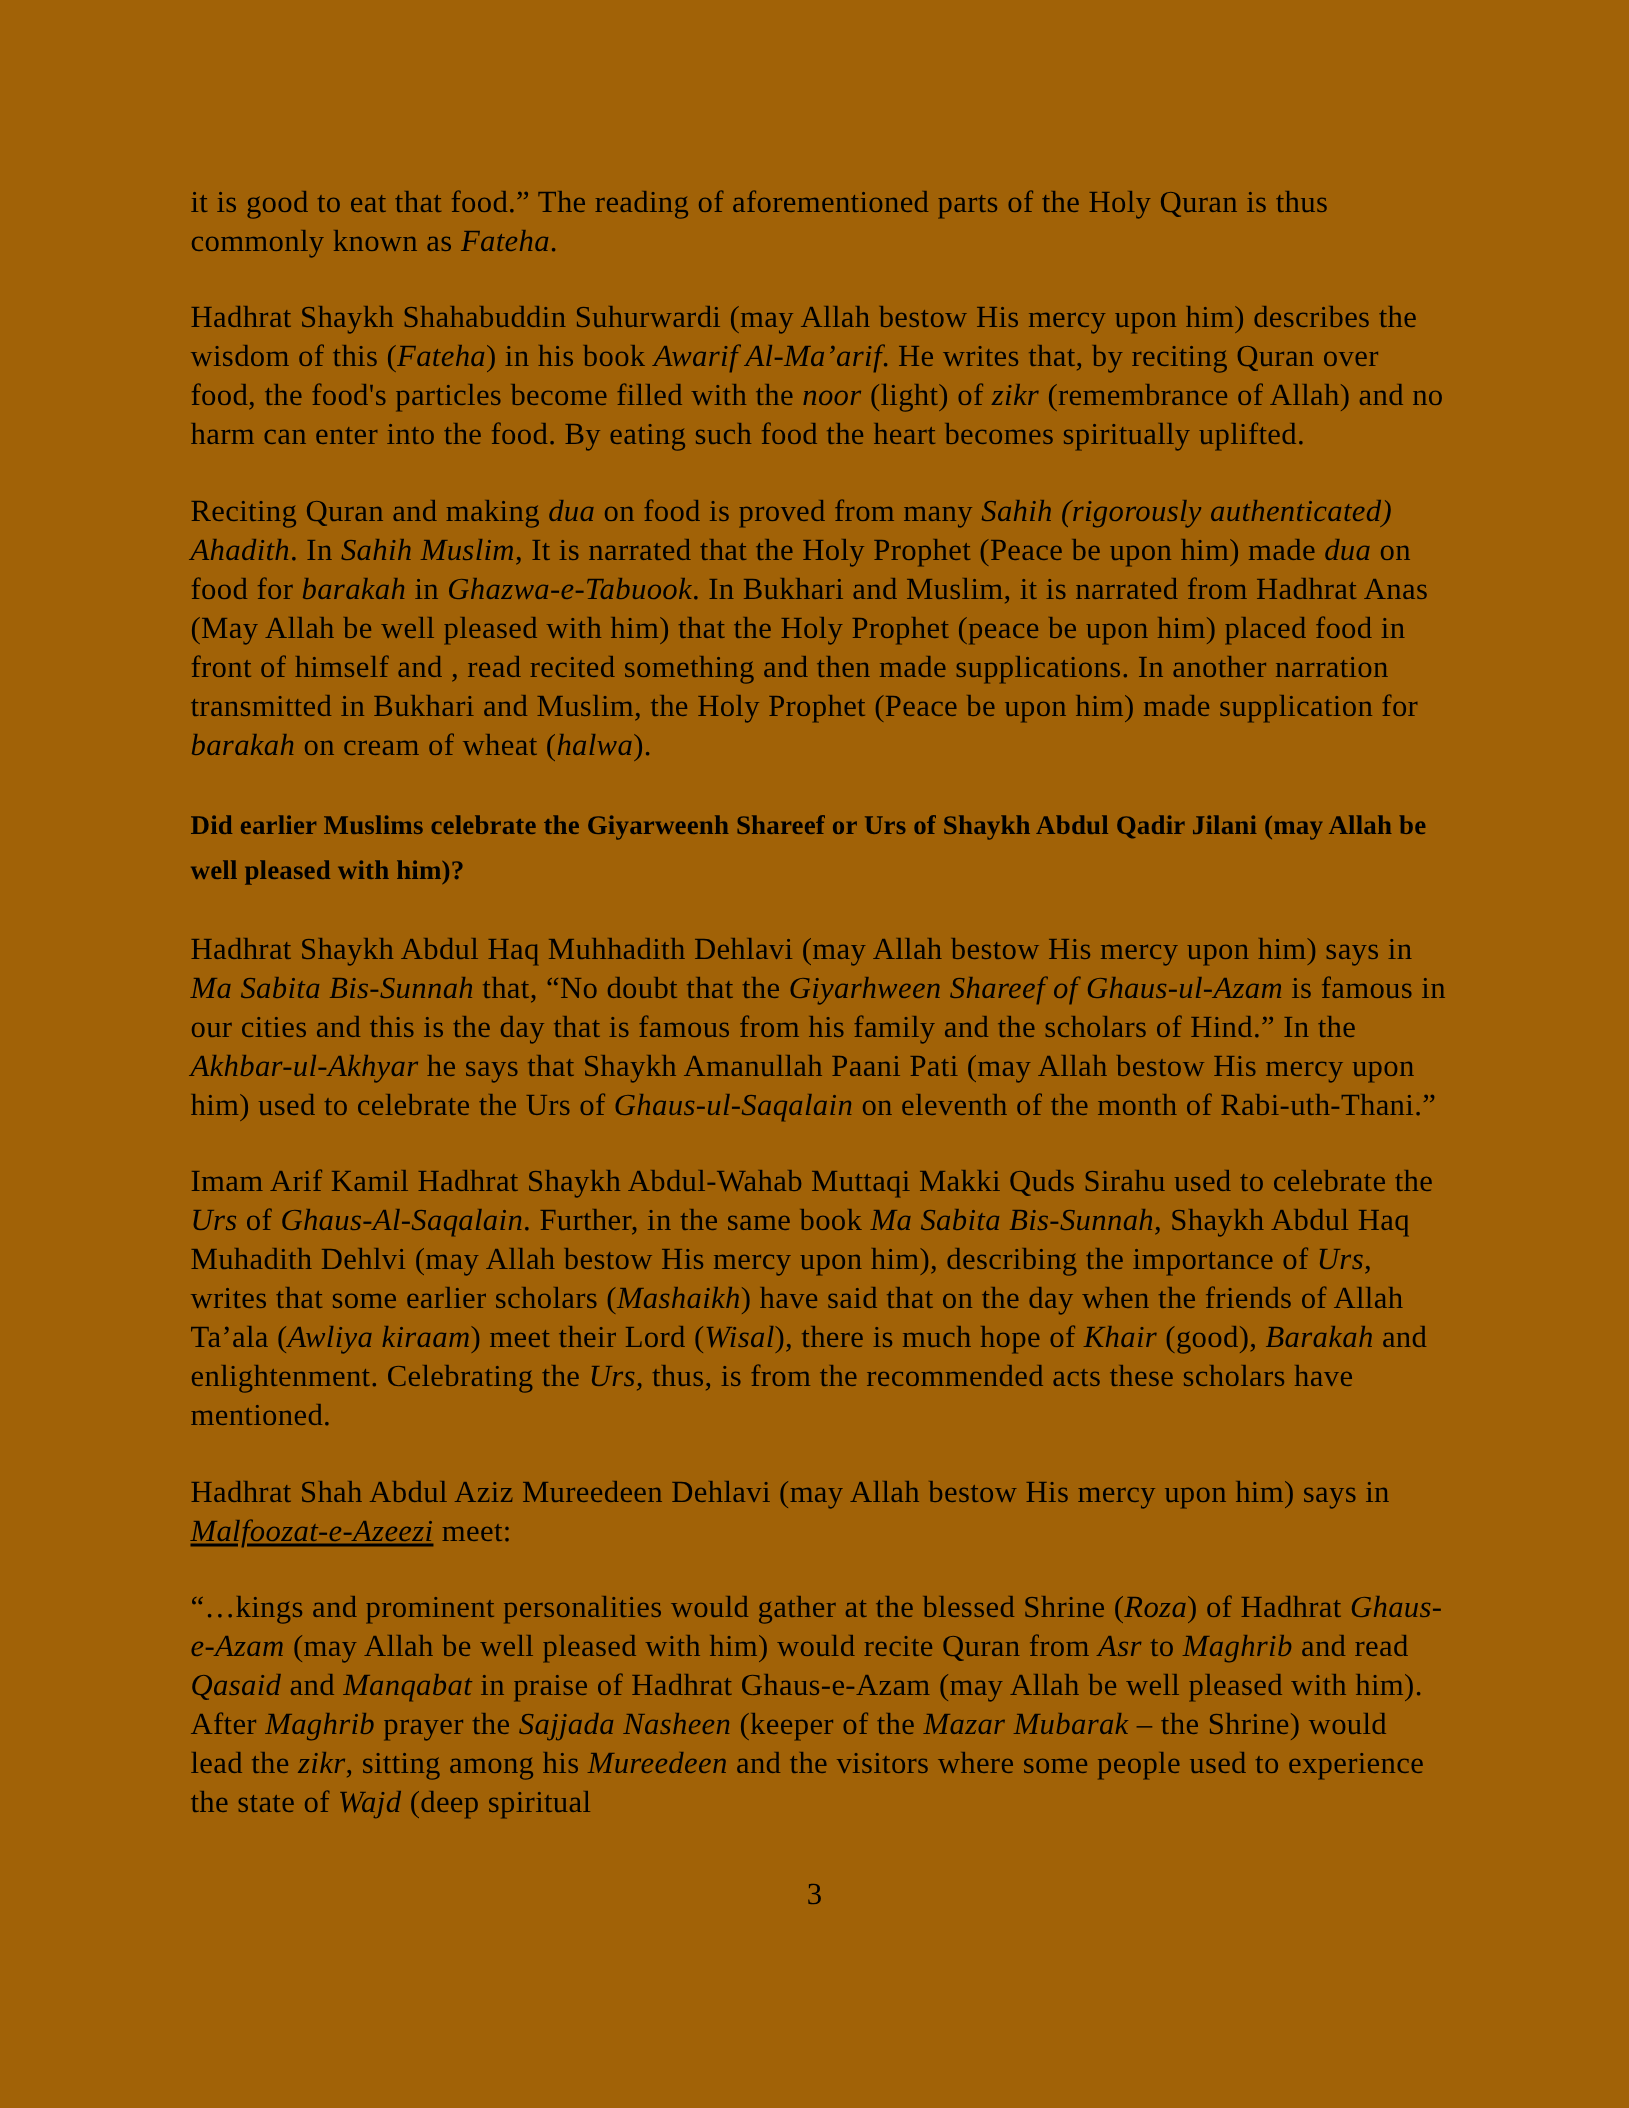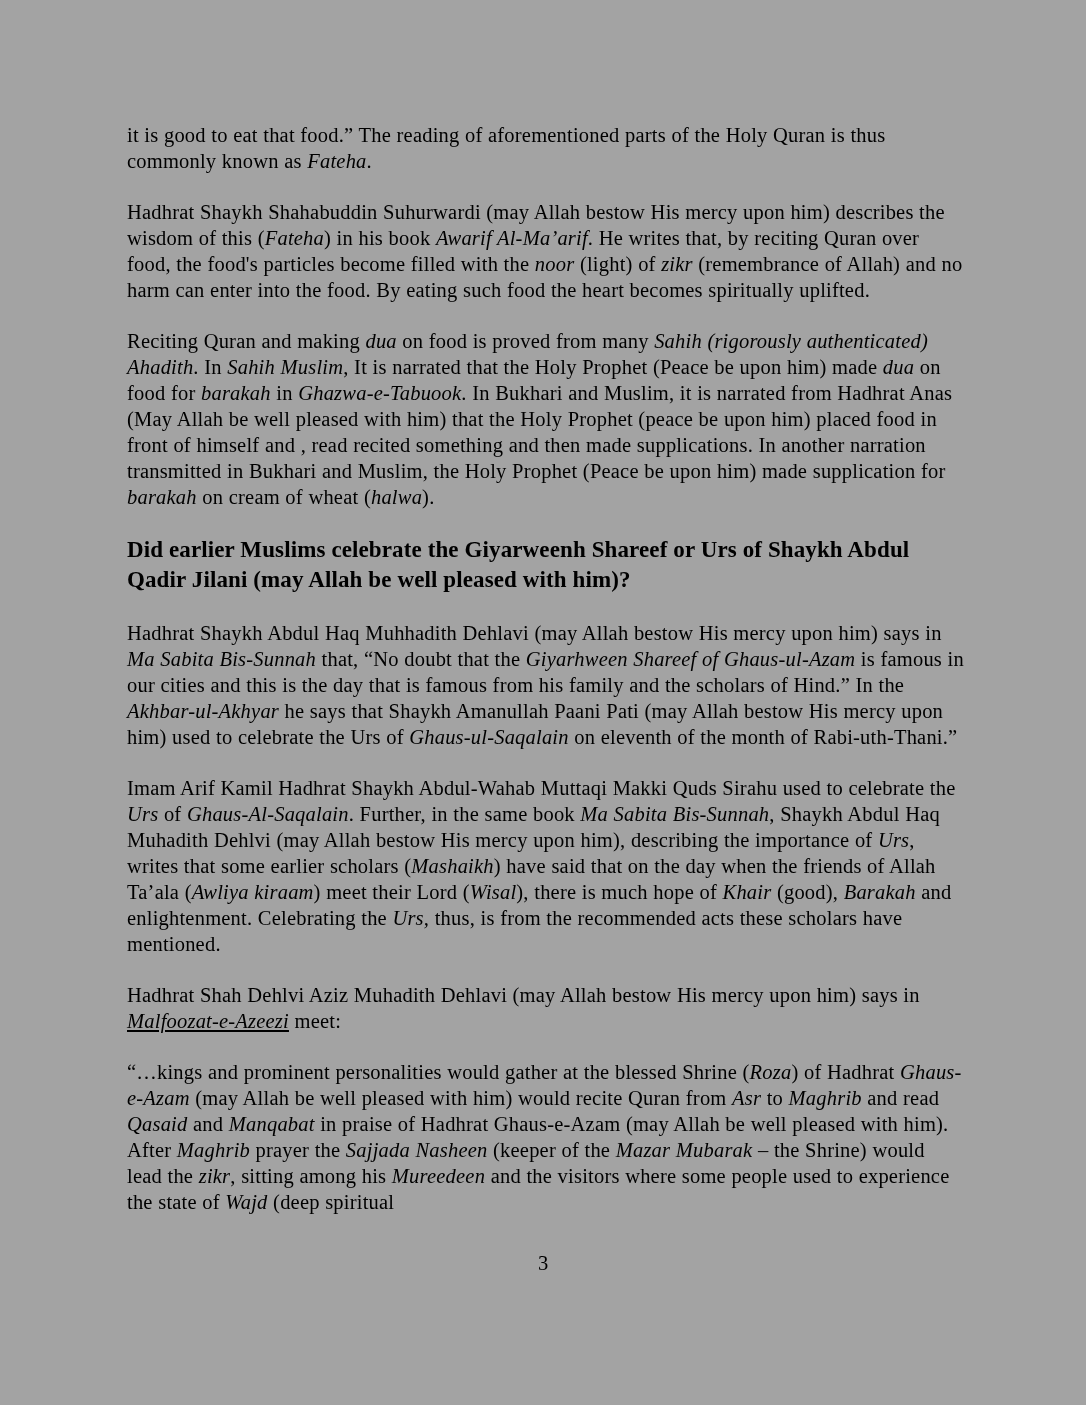--- a/index.html
+++ b/index.html
@@ -13,21 +13,21 @@
     position: relative;
     font-family: "Liberation Serif", "DejaVu Serif", serif;
     color: #000000;
     overflow: hidden;
   }
   .page {
     position: absolute;
     left: 0; top: 0;
     width: 1086px;
     height: 1405px;
-    background: #a3a3a3;
+    background: #a16207;
     font-family: Liberation Serif, serif;
   }
   .content {
     position: absolute;
     left: 127px;
     top: 122px;
     width: 838px;
   }
   p.para {
     margin: 0 0 25px 0;
@@ -35,21 +35,21 @@
     line-height: 26px;
     text-align: left;
     letter-spacing: 0.01em;
     word-spacing: 0.01em;
   }
   p.para:last-child {
     margin-bottom: 0;
   }
   h2.heading {
     margin: 0 0 25px 0;
-    font-size: 23px;
+    font-size: 18px;
     line-height: 30px;
     font-weight: bold;
     text-align: left;
     letter-spacing: 0.005em;
   }
   .it { font-style: italic; }
   .u-it { font-style: italic; text-decoration: underline; }
   .pagenum {
     position: absolute;
     left: 0;
@@ -64,17 +64,17 @@
 <body>
 
 <div class="page">
   <div class="content">
       <p class="para"><span>it is good to eat that food.”  The reading of aforementioned parts of the Holy Quran is thus commonly known as </span><span class="it">Fateha</span><span>.</span></p>
       <p class="para"><span>Hadhrat Shaykh Shahabuddin Suhurwardi (may Allah bestow His mercy upon him) describes the wisdom of this (</span><span class="it">Fateha</span><span>) in his book </span><span class="it">Awarif Al-Ma’arif</span><span>. He writes that, by reciting Quran over food, the food's particles become filled with the </span><span class="it">noor</span><span> (light) of </span><span class="it">zikr</span><span> (remembrance of Allah) and no harm can enter into the food. By eating such food the heart becomes spiritually uplifted.</span></p>
       <p class="para"><span>Reciting Quran and making </span><span class="it">dua</span><span> on food is proved from many </span><span class="it">Sahih (rigorously authenticated) Ahadith</span><span>. In </span><span class="it">Sahih Muslim</span><span>, It is narrated that the Holy Prophet (Peace be upon him) made </span><span class="it">dua</span><span> on food for </span><span class="it">barakah</span><span> in </span><span class="it">Ghazwa-e-Tabuook</span><span>. In Bukhari and Muslim, it is narrated from Hadhrat Anas (May Allah be well pleased with him) that the Holy Prophet (peace be upon him) placed food in front of himself and , read recited something and then made supplications. In another narration transmitted in Bukhari and Muslim, the Holy Prophet (Peace be upon him) made supplication for </span><span class="it">barakah</span><span> on cream of wheat (</span><span class="it">halwa</span><span>).</span></p>
       <h2 class="heading"><span>Did earlier Muslims celebrate the Giyarweenh Shareef or Urs of Shaykh Abdul Qadir Jilani (may Allah be well pleased with him)?</span></h2>
       <p class="para"><span>Hadhrat Shaykh Abdul Haq Muhhadith Dehlavi (may Allah bestow His mercy upon him) says in </span><span class="it">Ma Sabita Bis-Sunnah</span><span> that, “No doubt that the </span><span class="it">Giyarhween Shareef of Ghaus-ul-Azam</span><span> is famous in our cities and this is the day that is famous from his family and the scholars of Hind.” In the </span><span class="it">Akhbar-ul-Akhyar</span><span> he says that Shaykh Amanullah Paani Pati (may Allah bestow His mercy upon him) used to celebrate the Urs of </span><span class="it">Ghaus-ul-Saqalain</span><span> on eleventh of the month of Rabi-uth-Thani.”</span></p>
       <p class="para"><span>Imam Arif Kamil Hadhrat Shaykh Abdul-Wahab Muttaqi Makki Quds Sirahu used to celebrate the </span><span class="it">Urs</span><span> of </span><span class="it">Ghaus-Al-Saqalain</span><span>. Further, in the same book </span><span class="it">Ma Sabita Bis-Sunnah</span><span>, Shaykh Abdul Haq Muhadith Dehlvi (may Allah bestow His mercy upon him), describing the importance of </span><span class="it">Urs</span><span>, writes that some earlier scholars (</span><span class="it">Mashaikh</span><span>) have said that on the day when the friends of Allah Ta’ala (</span><span class="it">Awliya kiraam</span><span>) meet their Lord (</span><span class="it">Wisal</span><span>), there is much hope of </span><span class="it">Khair</span><span> (good), </span><span class="it">Barakah</span><span> and enlightenment. Celebrating the </span><span class="it">Urs,</span><span> thus, is from the recommended acts these scholars have mentioned.</span></p>
-      <p class="para"><span>Hadhrat Shah Dehlvi Aziz Muhadith Dehlavi (may Allah bestow His mercy upon him)  says in </span><span class="u-it">Malfoozat-e-Azeezi</span><span> meet:</span></p>
+      <p class="para"><span>Hadhrat Shah Abdul Aziz Mureedeen Dehlavi (may Allah bestow His mercy upon him)  says in </span><span class="u-it">Malfoozat-e-Azeezi</span><span> meet:</span></p>
       <p class="para"><span> “…kings and prominent personalities would gather at the blessed Shrine (</span><span class="it">Roza</span><span>) of Hadhrat </span><span class="it">Ghaus-e-Azam</span><span> (may Allah be well pleased with him) would recite Quran from </span><span class="it">Asr</span><span> to </span><span class="it">Maghrib</span><span> and read </span><span class="it">Qasaid</span><span> and </span><span class="it">Manqabat</span><span> in praise of Hadhrat Ghaus-e-Azam (may Allah be well pleased with him). After </span><span class="it">Maghrib</span><span> prayer the </span><span class="it">Sajjada Nasheen</span><span> (keeper of the </span><span class="it">Mazar Mubarak</span><span> – the Shrine) would lead the </span><span class="it">zikr</span><span>, sitting among his </span><span class="it">Mureedeen</span><span> and the visitors where some people used to experience the state of </span><span class="it">Wajd</span><span> (deep spiritual</span></p>
     </div>
   <div class="pagenum">3</div>
 </div>
 
 </body></html>

